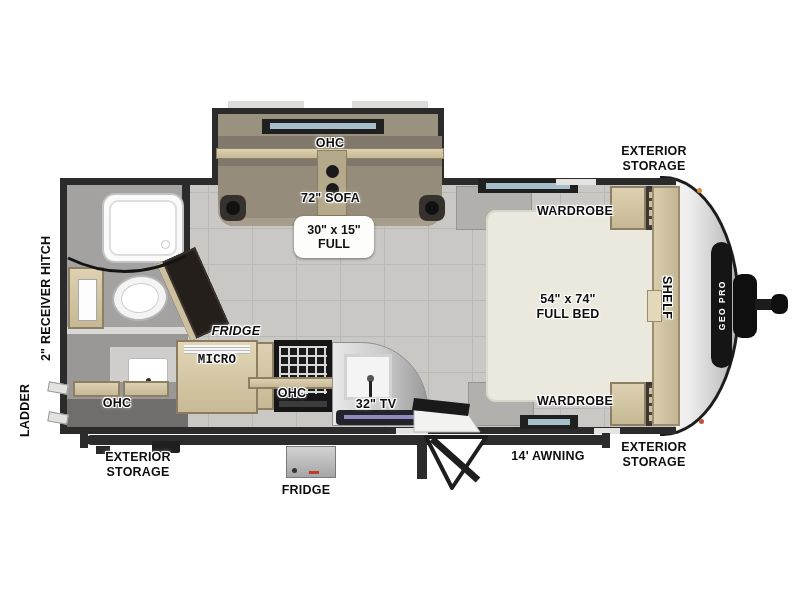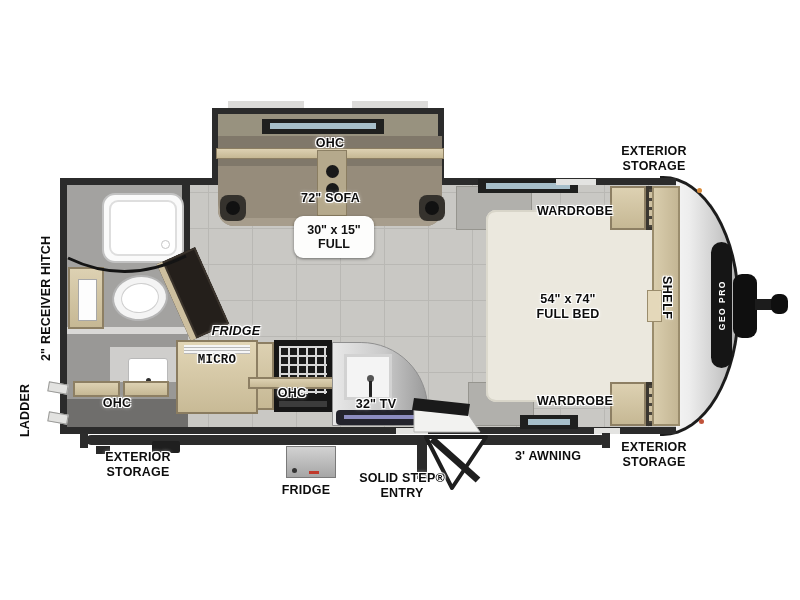--- a/index.html
+++ b/index.html
@@ -178,22 +178,18 @@
   <div class="lbl vflow" style="left:659px;top:276px;letter-spacing:.5px;">SHELF</div>
   <div class="lbl nowrap" style="left:197px;top:324px;width:78px;font-style:italic;">FRIDGE</div>
   <div class="lbl nowrap" style="left:178px;top:353px;width:78px;font-family:Liberation Mono, monospace;">MICRO</div>
   <div class="lbl nowrap" style="left:262px;top:386px;width:60px;">OHC</div>
   <div class="lbl nowrap" style="left:341px;top:397px;width:70px;">32" TV</div>
   <div class="lbl nowrap" style="left:87px;top:396px;width:60px;">OHC</div>
 
   <div class="lbl wrap" style="left:610px;top:144px;width:88px;">EXTERIOR STORAGE</div>
   <div class="lbl wrap" style="left:610px;top:440px;width:88px;">EXTERIOR STORAGE</div>
   <div class="lbl wrap" style="left:94px;top:450px;width:88px;">EXTERIOR STORAGE</div>
-  <div class="lbl nowrap" style="left:496px;top:449px;width:104px;">3' AWNING</div>
-  <div class="lbl" style="left:340px;top:471px;width:124px;">
-    <span class="ln">SOLID STEP®</span>
-    <span class="ln">ENTRY</span>
-  </div>
+  <div class="lbl nowrap" style="left:496px;top:449px;width:104px;">14' AWNING</div>
   <div class="lbl nowrap" style="left:266px;top:483px;width:80px;">FRIDGE</div>
   <div class="lbl vrot" style="left:-15px;top:403px;width:80px;">LADDER</div>
   <div class="lbl vrot" style="left:-29px;top:291px;width:150px;">2" RECEIVER HITCH</div>
 
 </div>
 
 </body></html>

